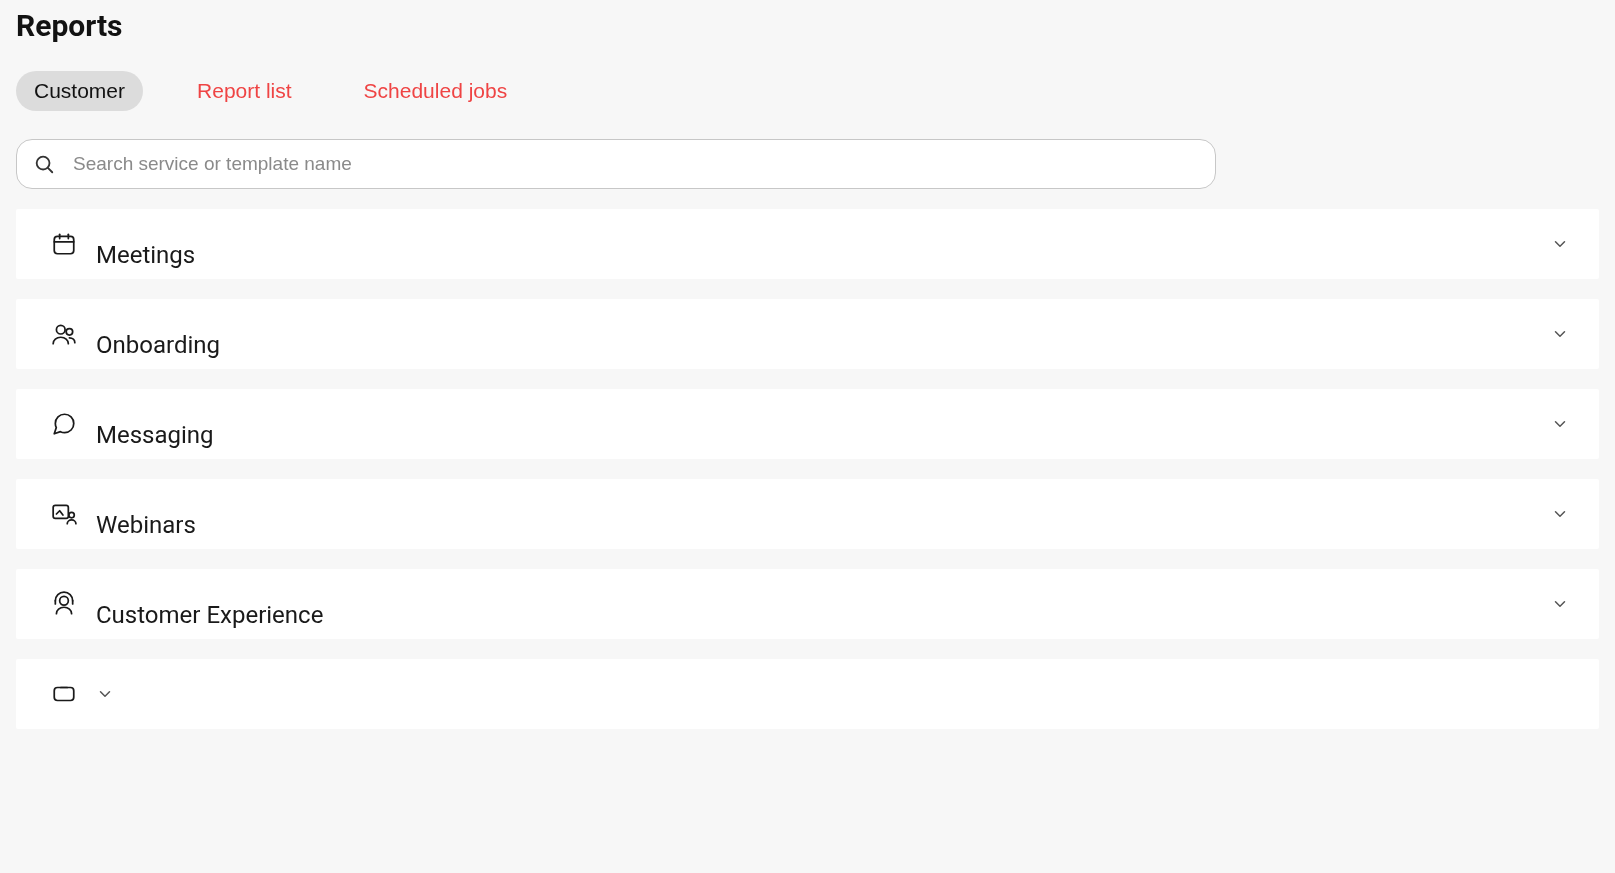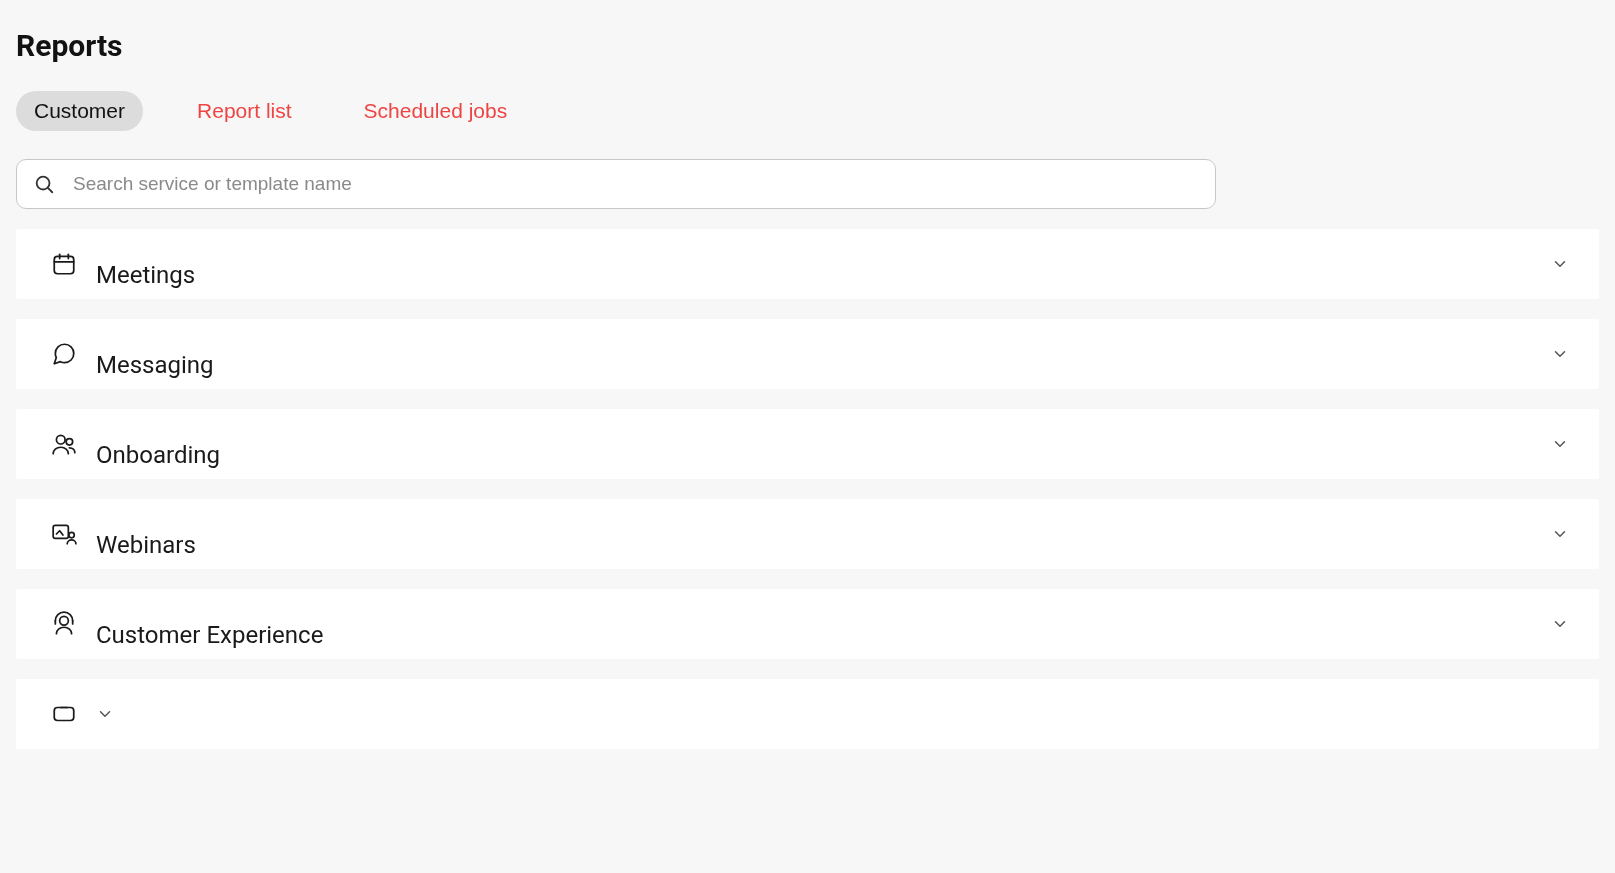--- a/index.html
+++ b/index.html
@@ -8,21 +8,21 @@
       padding: 0;
     }
     body {
       font-family: -apple-system, BlinkMacSystemFont, "Segoe UI", Roboto, Helvetica, Arial, sans-serif;
       background: #f7f7f7;
       width: 1615px;
       height: 873px;
       overflow: hidden;
     }
     .page {
-      padding: 28px 16px 0 16px;
+      padding: 8px 16px 0 16px;
       height: 100%;
       position: relative;
     }
     .page-title {
       font-size: 30px;
       font-weight: 700;
       color: #121212;
       margin-bottom: 28px;
     }
     .tabs {
@@ -50,21 +50,21 @@
       align-items: center;
       gap: 48px;
       margin-bottom: 20px;
     }
     .search-box {
       flex: 0 0 1200px;
       display: flex;
       align-items: center;
       background: #fff;
       border: 1px solid #c7c7c7;
-      border-radius: 10px;
+      border-radius: 16px;
       height: 50px;
       padding: 0 16px;
     }
     .search-box input {
       flex: 1;
       border: none;
       outline: none;
       font-size: 19px;
       color: #333;
       margin-left: 18px;
@@ -195,41 +195,41 @@
         <span class="chevron">
           <svg viewBox="0 0 24 24" width="18" height="18" fill="none" stroke="#555" stroke-width="2" stroke-linecap="round" stroke-linejoin="round">
             <polyline points="6 9 12 15 18 9"></polyline>
           </svg>
         </span>
       </div>
 
       <div class="category-row">
         <span class="cat-icon">
           <svg viewBox="0 0 24 24" width="26" height="26" fill="none" stroke="#1a1a1a" stroke-width="1.6" stroke-linecap="round" stroke-linejoin="round">
-            <path d="M21 11.5a8.38 8.38 0 0 1-8.5 8.5 8.5 8.5 0 0 1-3.8-.9L3 21l1.9-5.7A8.38 8.38 0 0 1 4 11.5a8.5 8.5 0 0 1 17 0z"></path>
-          </svg>
-        </span>
-        <span class="cat-label">Messaging</span>
-        <span class="chevron">
-          <svg viewBox="0 0 24 24" width="18" height="18" fill="none" stroke="#555" stroke-width="2" stroke-linecap="round" stroke-linejoin="round">
-            <polyline points="6 9 12 15 18 9"></polyline>
-          </svg>
-        </span>
-      </div>
-
-      <div class="category-row">
-        <span class="cat-icon">
-          <svg viewBox="0 0 24 24" width="26" height="26" fill="none" stroke="#1a1a1a" stroke-width="1.6" stroke-linecap="round" stroke-linejoin="round">
             <circle cx="9" cy="8" r="4"></circle>
             <path d="M2 21c0-3.5 3-6 7-6s7 2.5 7 6"></path>
             <circle cx="17" cy="10" r="3"></circle>
             <path d="M22 20c0-2.5-2-4.5-5-4.5"></path>
           </svg>
         </span>
         <span class="cat-label">Onboarding</span>
+        <span class="chevron">
+          <svg viewBox="0 0 24 24" width="18" height="18" fill="none" stroke="#555" stroke-width="2" stroke-linecap="round" stroke-linejoin="round">
+            <polyline points="6 9 12 15 18 9"></polyline>
+          </svg>
+        </span>
+      </div>
+
+      <div class="category-row">
+        <span class="cat-icon">
+          <svg viewBox="0 0 24 24" width="26" height="26" fill="none" stroke="#1a1a1a" stroke-width="1.6" stroke-linecap="round" stroke-linejoin="round">
+            <path d="M21 11.5a8.38 8.38 0 0 1-8.5 8.5 8.5 8.5 0 0 1-3.8-.9L3 21l1.9-5.7A8.38 8.38 0 0 1 4 11.5a8.5 8.5 0 0 1 17 0z"></path>
+          </svg>
+        </span>
+        <span class="cat-label">Messaging</span>
         <span class="chevron">
           <svg viewBox="0 0 24 24" width="18" height="18" fill="none" stroke="#555" stroke-width="2" stroke-linecap="round" stroke-linejoin="round">
             <polyline points="6 9 12 15 18 9"></polyline>
           </svg>
         </span>
       </div>
 
 
       <div class="category-row">
         <span class="cat-icon">

